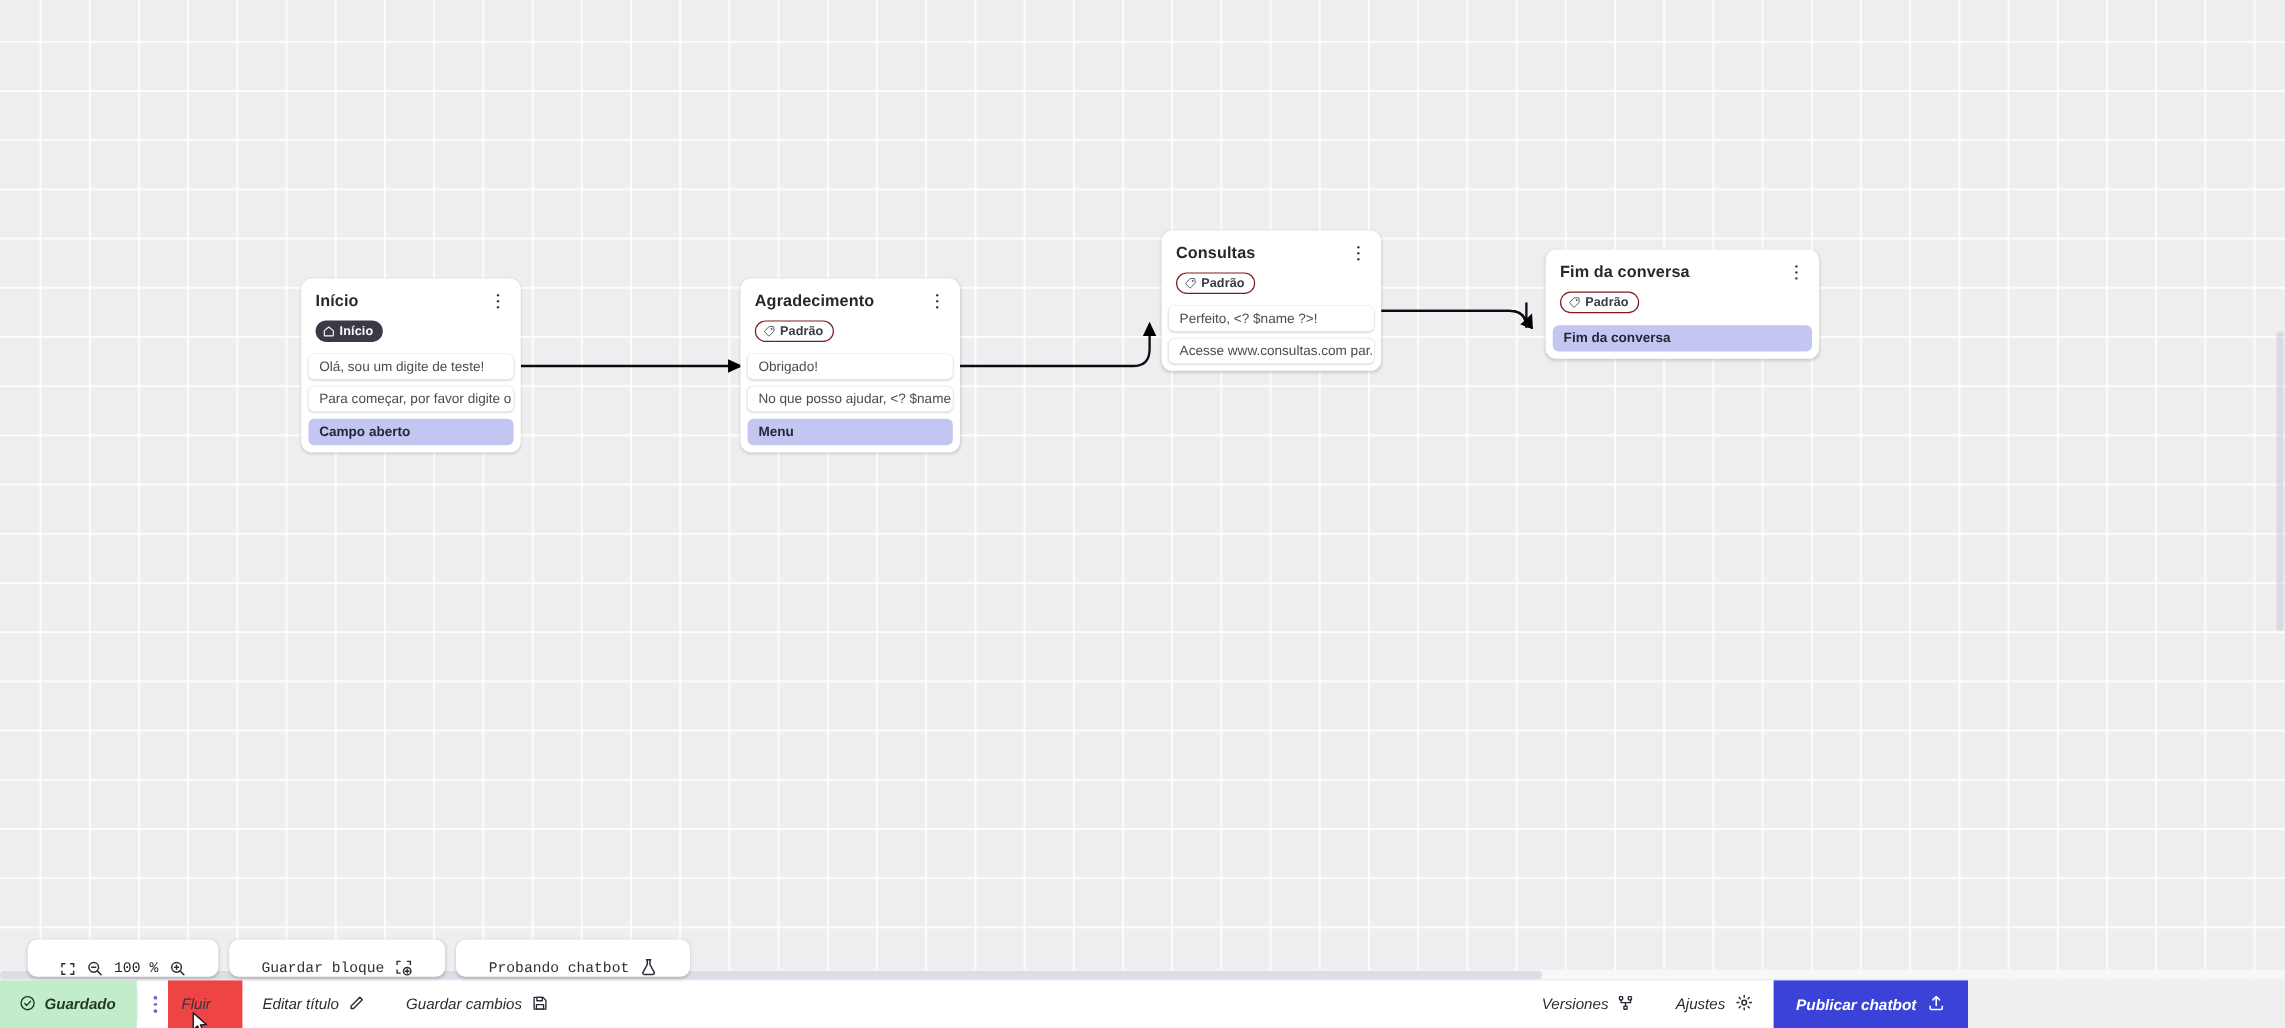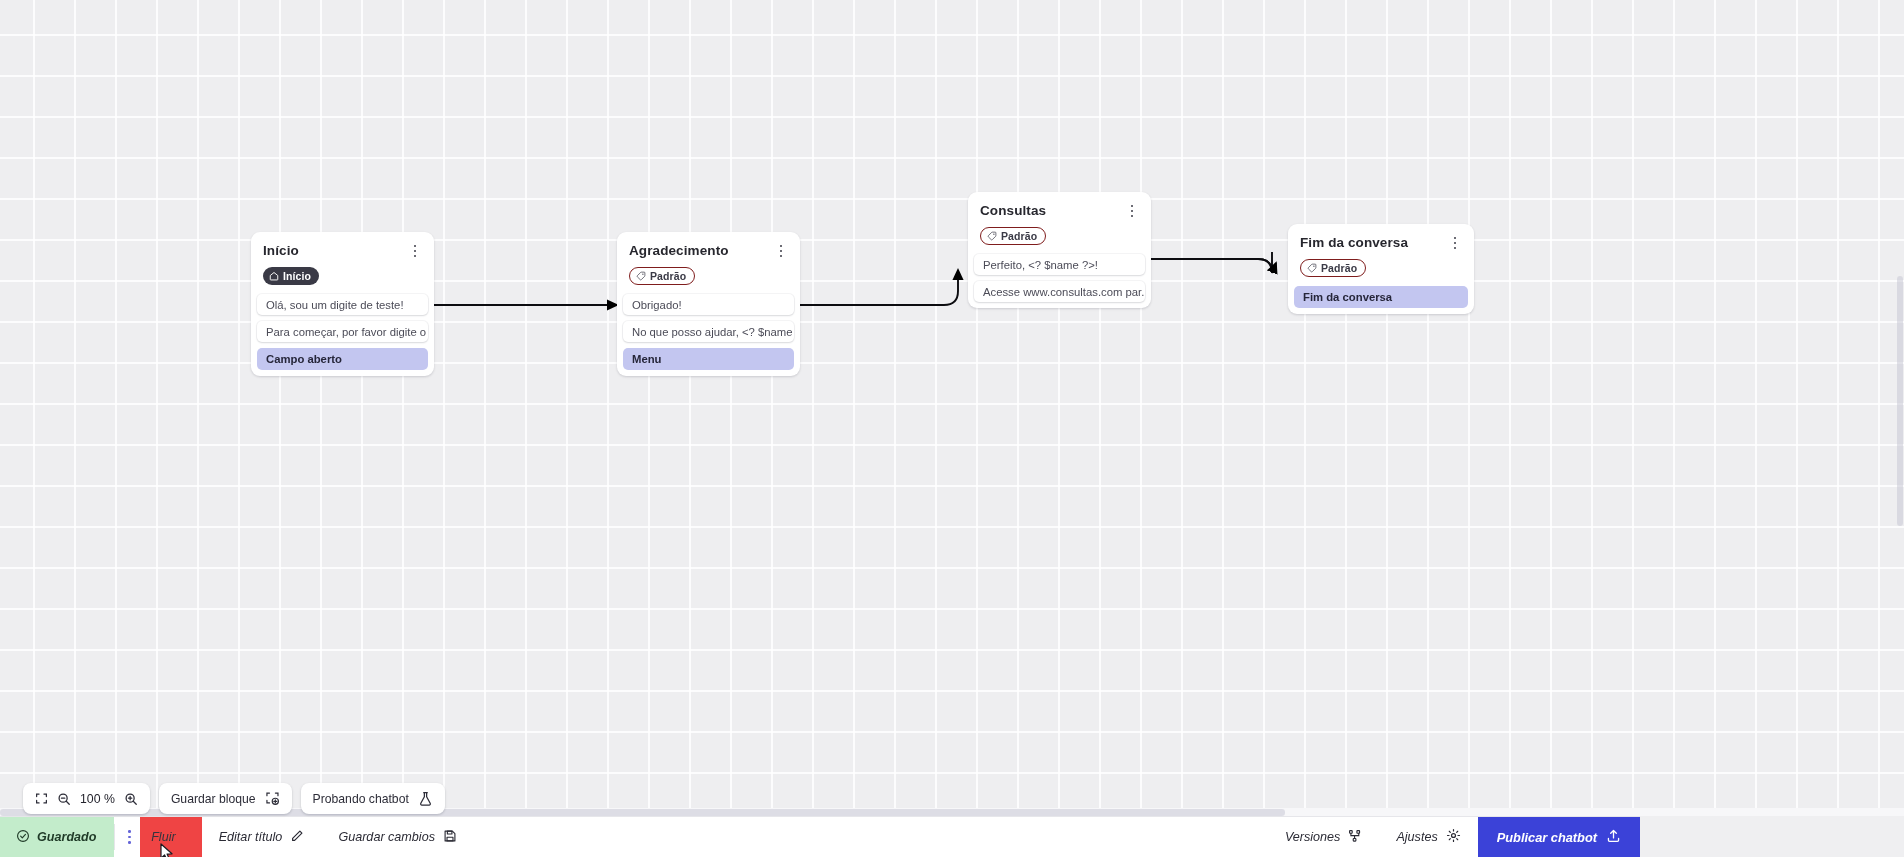--- a/index.html
+++ b/index.html
@@ -71,24 +71,24 @@
     background: #c3c6f0; color: #26263a; font-weight: 700;
     box-shadow: none; height: 22px;
   }
 
   
   #float-toolbar {
     position: absolute; left: 23px; bottom: 43px;
     display: flex; align-items: center; gap: 9px; z-index: 5;
   }
   .tool-group {
-    display: flex; align-items: center; background: #fff;
-    border-radius: 8px; height: 31px; padding: 0 12px;
+    display: flex; align-items: flex-end; background: #fff;
+    border-radius: 8px; height: 31px; padding: 0 27px;
     box-shadow: 0 1px 3px rgba(16,24,40,.13), 0 1px 2px rgba(16,24,40,.07);
-    font-size: 12.2px; color: #2d2d38; gap: 9px; cursor: pointer;
+    font-size: 12.2px; color: #2d2d38; gap: 9px; cursor: pointer; font-family: Liberation Mono, monospace;
   }
   .tool-group .ic { display: flex; align-items: center; cursor: pointer; }
   .zoom-val { font-size: 12.3px; color: #23232c; font-weight: 400; }
 
   
   #statusbar {
     position: absolute; left: 0; bottom: 0; width: 1640px; height: 41px;
     background: #ffffff; display: flex; align-items: stretch;
     border-top: 1px solid #e6e6ea;
     font-style: italic;
@@ -225,21 +225,21 @@
         </span>
         <span>Padrão</span>
       </span>
     </div>
     <div class="node-body">
       <div class="msg">Perfeito, &lt;? $name ?&gt;!</div>
       <div class="msg">Acesse www.consultas.com par...</div>
     </div>
   </div>
 
-  <div class="node" style="left:1288px; top:224px; width:186px;">
+  <div class="node" style="left:1288px; top:208px; width:228px;">
     <div class="node-head">
       <div class="node-title">Fim da conversa</div>
       <div class="kebab">
           <i></i>
           <i></i>
           <i></i>
         </div>
     </div>
     <div class="badge-row">
       <span class="badge default">

